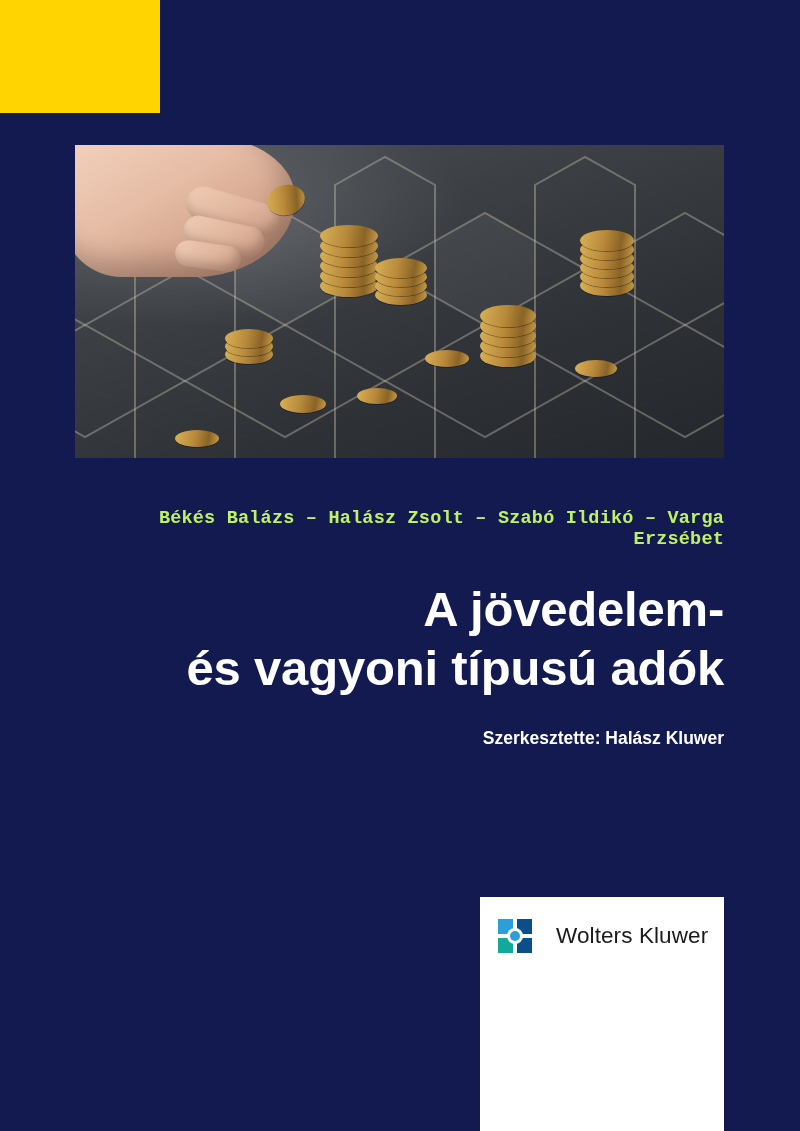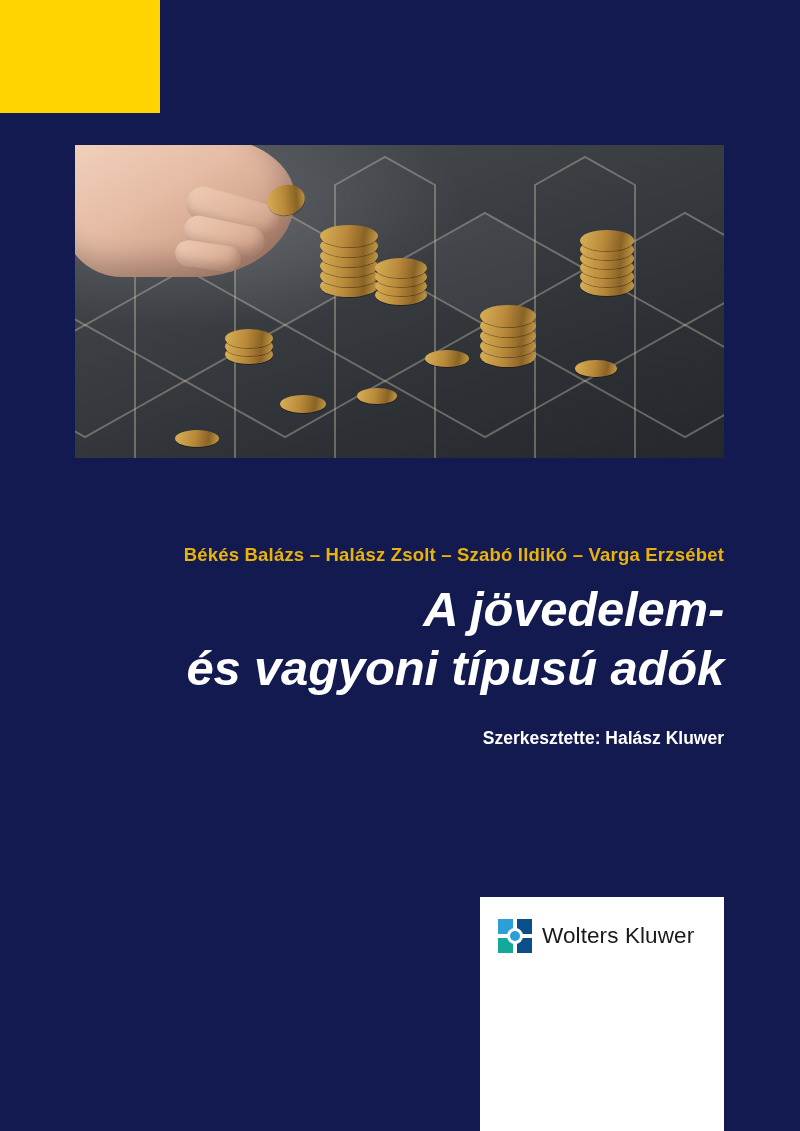--- a/index.html
+++ b/index.html
@@ -69,44 +69,44 @@
   .finger {
     position: absolute;
     background: linear-gradient(140deg, #f0cdb6 0%, #dfb49c 55%, #c2917a 100%);
     border-radius: 28px;
     box-shadow: inset -4px -6px 10px rgba(0,0,0,0.18);
   }
   
   .authors {
     position: absolute;
     right: 76px;
-    top: 544px;
+    top: 508px;
     width: 600px;
     text-align: right;
-    color: #eab308;
+    color: #bef264;
     font-size: 18.5px;
     font-weight: bold;
     letter-spacing: 0.2px;
+    font-family: Liberation Mono, monospace;
   }
   .title {
     position: absolute;
     right: 76px;
     top: 580px;
     width: 640px;
     text-align: right;
     color: #ffffff;
     font-size: 49px;
     font-weight: bold;
     line-height: 1.20;
     letter-spacing: -0.2px;
   }
   .title .line {
     display: block;
     white-space: nowrap;
-    font-style: italic;
   }
   .editor {
     position: absolute;
     right: 76px;
     top: 728px;
     width: 600px;
     text-align: right;
     color: #ffffff;
     font-size: 17.5px;
     font-weight: bold;
@@ -119,21 +119,21 @@
     width: 244px;
     height: 234px;
     background: #ffffff;
   }
   .publisher-logo {
     position: absolute;
     left: 18px;
     top: 22px;
     display: flex;
     align-items: center;
-    gap: 10px;
+    gap: 24px;
   }
   .logo-mark {
     width: 34px;
     height: 34px;
     position: relative;
     flex: 0 0 auto;
   }
   .logo-mark .sq {
     position: absolute;
     width: 15px;

